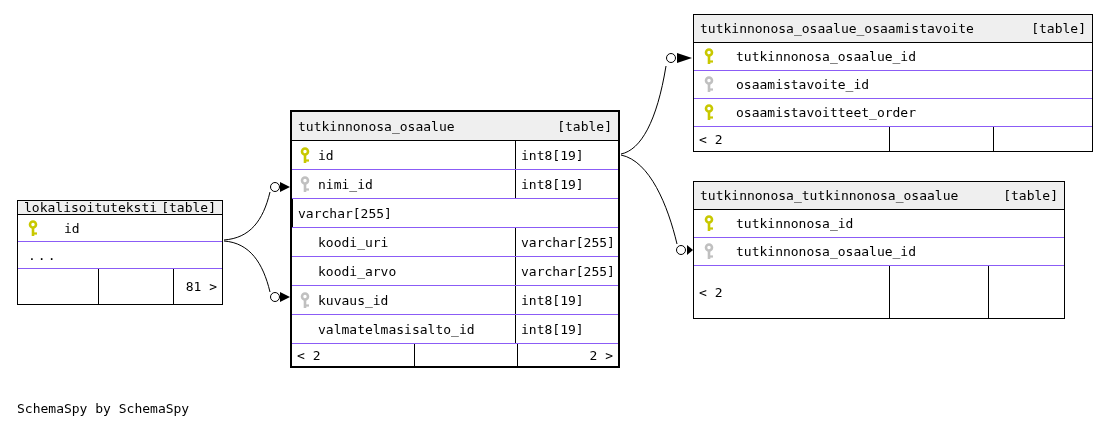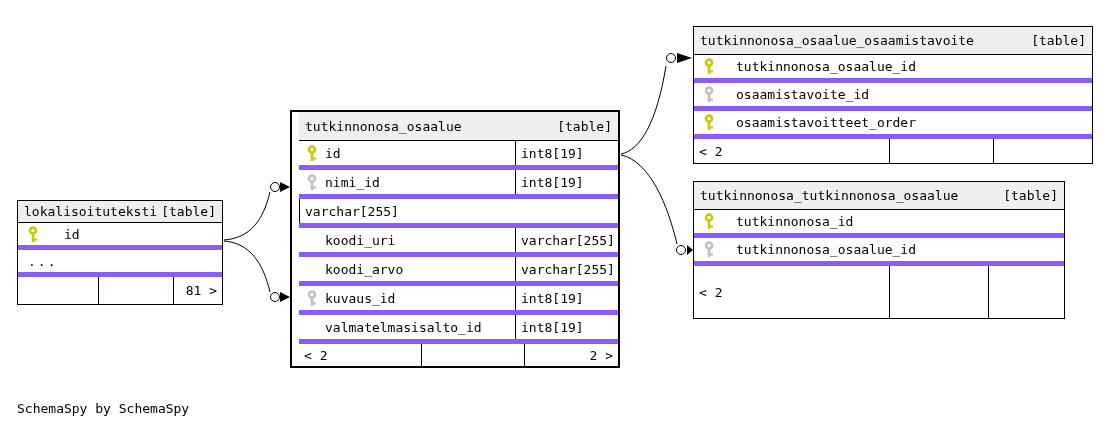--- a/index.html
+++ b/index.html
@@ -1,51 +1,51 @@
 <!DOCTYPE html>
 <html><head>
 <meta charset="utf-8">
 <style>
   html,body{margin:0;padding:0;background:#fff;}
   body{width:1109px;height:427px;font-family:"DejaVu Sans Mono","Liberation Mono",monospace;color:#000;}
   .canvas{position:relative;width:1109px;height:427px;overflow:hidden;}
   .overlay{position:absolute;left:0;top:0;pointer-events:none;}
   .tbl{position:absolute;background:#fff;border:1px solid #000;box-sizing:border-box;
        display:flex;flex-direction:column;font-size:13px;line-height:1;}
-  .tbl.main{border-width:2px;padding-left:7px;}
+  .tbl.main{border-width:2px;}
   .hdr{display:flex;justify-content:space-between;align-items:center;background:#efefef;
        border-bottom:1px solid #000;padding:0 6px;box-sizing:border-box;flex:0 0 auto;}
-  .row{display:flex;align-items:center;border-bottom:5px solid #8b5cf6;box-sizing:border-box;flex:0 0 auto;}
+  .row{display:flex;align-items:center;border-bottom:1px solid #8b5cf6;box-sizing:border-box;flex:0 0 auto;}
   .cell-name{flex:1;display:flex;align-items:center;height:100%;box-sizing:border-box;}
   .cell-type{width:103px;border-left:1px solid #000;height:100%;display:flex;align-items:center;
              padding-left:5px;box-sizing:border-box;}
   .ftr{display:flex;flex:1 1 auto;}
   .ftr .fc{box-sizing:border-box;display:flex;align-items:center;padding:0 5px;}
   .ftr .fc + .fc{border-left:1px solid #000;}
   .ftr .fc.right{justify-content:flex-end;}
   .key{width:10px;height:17px;flex:0 0 auto;display:inline-block;}
   .key.pk{color:#c8c800;}
   .key.fk{color:#c0c0c0;}
   .key.none{visibility:hidden;}
   
   .tbl-left{left:17px;top:200px;width:206px;height:105px;}
-  .tbl-left .hdr{height:22px;}
+  .tbl-left .hdr{height:14px;}
   .tbl-left .row{height:27px;}
   .tbl-left .cell-name{padding-left:10px;}
   .tbl-left .key{margin-right:26px;}
   .tbl-left .f1{width:80px;} .tbl-left .f2{width:51px;} .tbl-left .f3{flex:1;margin-left:24px;}
   
   .tbl-main{left:290px;top:110px;width:330px;height:258px;}
   .tbl-main .hdr{height:29px;}
   .tbl-main .row{height:29px;}
   .tbl-main .cell-name{padding-left:8px;}
   .tbl-main .key{margin-right:8px;}
   .tbl-main .f1{width:122px;} .tbl-main .f2{width:103px;} .tbl-main .f3{flex:1;}
   
-  .tbl-tr{left:693px;top:14px;width:400px;height:138px;margin-top:12px;}
+  .tbl-tr{left:693px;top:14px;width:400px;height:138px;}
   .tbl-tr .hdr{height:28px;}
   .tbl-tr .row{height:28px;}
   .tbl-tr .cell-name{padding-left:10px;}
   .tbl-tr .key{margin-right:22px;}
   .tbl-tr .f1{width:195px;} .tbl-tr .f2{width:104px;} .tbl-tr .f3{flex:1;}
   
   .tbl-br{left:693px;top:181px;width:372px;height:138px;}
   .tbl-br .hdr{height:28px;}
   .tbl-br .row{height:28px;}
   .tbl-br .cell-name{padding-left:10px;}

